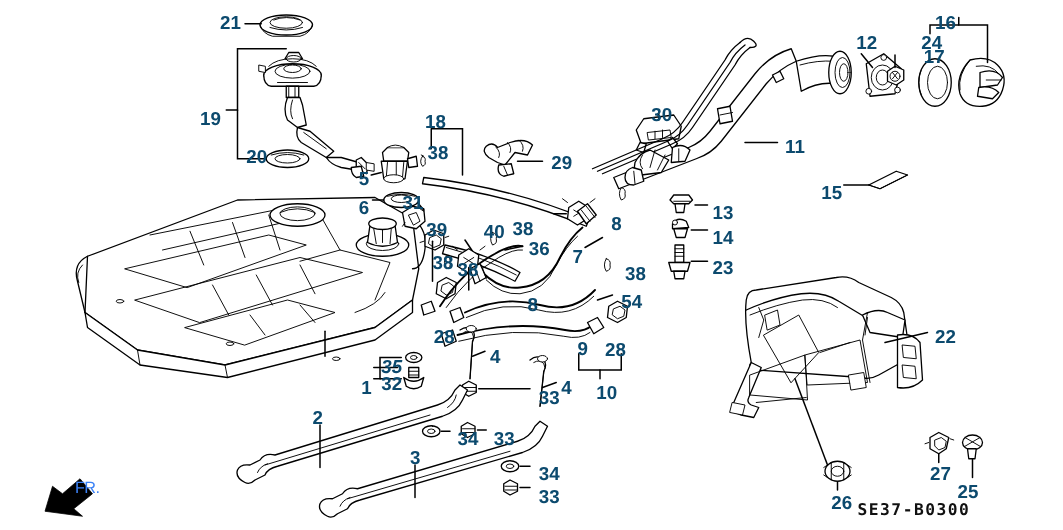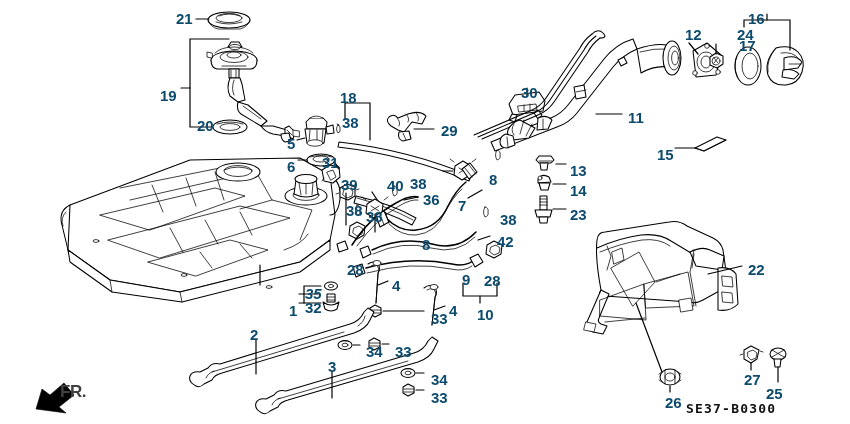--- a/index.html
+++ b/index.html
@@ -12,21 +12,21 @@
   .ln-h{fill:none;stroke:#000;stroke-width:1.5;stroke-linecap:round;stroke-linejoin:round;}
   .fw{fill:#fff;stroke:#000;stroke-width:1.05;stroke-linejoin:round;stroke-linecap:round;}
   .fwt{fill:#fff;stroke:#000;stroke-width:0.75;stroke-linejoin:round;stroke-linecap:round;}
   .fk{fill:#000;stroke:#000;stroke-width:0.6;}
   .lead{fill:none;stroke:#000;stroke-width:1.2;stroke-linecap:round;}
   .num{position:absolute;font-size:15px;font-weight:700;color:#0c4a6e;
        font-family:"Liberation Sans","DejaVu Sans",sans-serif;line-height:1;
        white-space:nowrap;letter-spacing:0px;}
   .code{position:absolute;font-size:13px;font-weight:700;color:#111;
         font-family:"DejaVu Sans Mono","Liberation Mono",monospace;letter-spacing:1.2px;}
-  .frtxt{position:absolute;font-size:17px;font-weight:700;color:#404040;
+  .frtxt{position:absolute;font-size:13px;font-weight:400;color:#3b82f6;
          font-family:"Liberation Sans","DejaVu Sans",sans-serif;letter-spacing:-0.5px;}
 </style>
 </head>
 <body>
 
 <div id="root">
 
 <svg class="layer" viewBox="0 0 850 424">
 
   <g>
@@ -504,21 +504,21 @@
       <div class="num" style="left: 711px; top: 27px; margin-left: 26px;">24</div>
       <div class="num" style="left: 748px; top: 11px;">16</div>
       <div class="num" style="left: 739px; top: 38px;">17</div>
       <div class="num" style="left: 657px; top: 147px;">15</div>
       <div class="num" style="left: 570px; top: 163px;">13</div>
       <div class="num" style="left: 570px; top: 183px;">14</div>
       <div class="num" style="left: 570px; top: 207px;">23</div>
       <div class="num" style="left: 489px; top: 172px;">8</div>
       <div class="num" style="left: 500px; top: 212px;">38</div>
       <div class="num" style="left: 458px; top: 198px;">7</div>
-      <div class="num" style="left: 497px; top: 234px;">42</div>
+      <div class="num" style="left: 497px; top: 234px;">54</div>
       <div class="num" style="left: 347px; top: 262px;">28</div>
       <div class="num" style="left: 484px; top: 273px;">28</div>
       <div class="num" style="left: 462px; top: 272px;">9</div>
       <div class="num" style="left: 477px; top: 307px;">10</div>
       <div class="num" style="left: 392px; top: 278px;">4</div>
       <div class="num" style="left: 449px; top: 303px;">4</div>
       <div class="num" style="left: 289px; top: 303px;">1</div>
       <div class="num" style="left: 305px; top: 286px; font-style: italic;">35</div>
       <div class="num" style="left: 305px; top: 300px;">32</div>
       <div class="num" style="left: 431px; top: 311px;">33</div>

